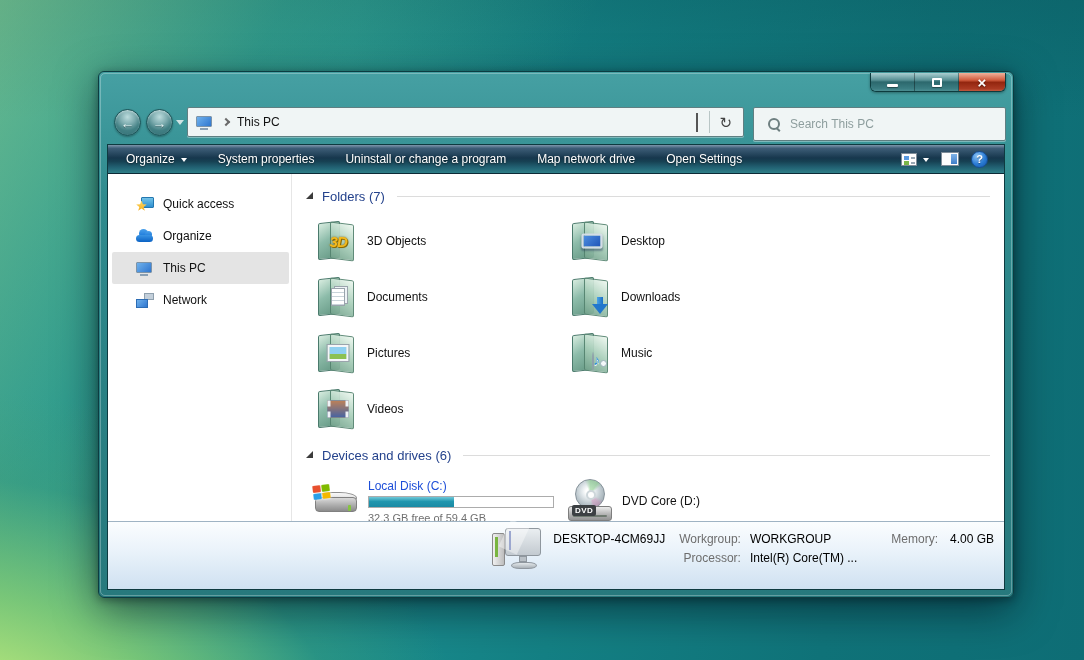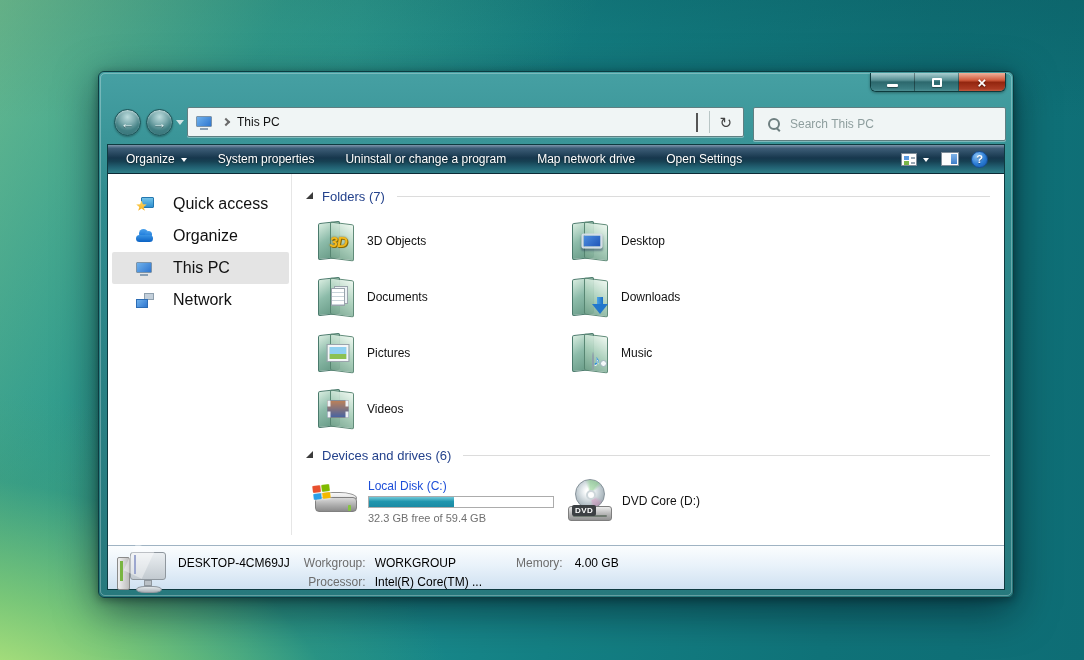--- a/index.html
+++ b/index.html
@@ -99,22 +99,22 @@
   .pane-ic::after { content:""; position:absolute; right:1px; top:1px; bottom:1px; width:6px;
     background:linear-gradient(180deg,#7fb3e8,#3f7ec8); }
   .help-btn { width:17px; height:17px; border-radius:50%; border:1px solid #174f96;
     background:radial-gradient(circle at 35% 28%, #8cc4f4 0%, #2a7bd4 55%, #1257a8 100%);
     color:#fff; font-size:11px; font-weight:700; display:flex; align-items:center; justify-content:center;
     text-shadow:0 1px 1px rgba(0,0,0,.4); }
 
   
   .body { position:absolute; left:0; right:0; top:29px; bottom:54px; display:flex; background:#fff; }
   .sidebar { width:183px; flex:none; padding-top:14px; }
-  .side-item { height:32px; display:flex; align-items:center; padding-left:24px; gap:19px;
-    font-size:16px; color:#111; margin:0 2px 0 4px; border-radius:2px; cursor:default; }
+  .side-item { height:32px; display:flex; align-items:center; padding-left:24px; gap:9px;
+    font-size:12px; color:#111; margin:0 2px 0 4px; border-radius:2px; cursor:default; }
   .side-item.selected { background:#e4e4e4; }
   .side-icon { width:18px; height:15px; position:relative; flex:none; }
 
   .content { flex:1; border-left:1px solid #e6e6e6; padding:12px 10px 0 8px; overflow:hidden; }
   .group-header { display:flex; align-items:center; height:20px; margin-bottom:7px; cursor:default; }
   .gh-tri { width:0; height:0; border-bottom:7px solid #3c3c3c; border-left:7px solid transparent;
     margin:0 9px 2px 6px; }
   .gh-title { font-size:13px; color:#24428c; white-space:nowrap; }
   .gh-line { flex:1; height:1px; background:#dcdcdc; margin-left:12px; margin-right:4px; }
 
@@ -206,23 +206,23 @@
   .cloud-b2 { position:absolute; left:9px; top:2px; width:7px; height:7px; border-radius:50%;
     background:linear-gradient(#4aa0ea,#0f6fd6); }
   .net-back { position:absolute; right:0; top:0; width:10px; height:7px; background:#c3cfda; border:1px solid #8fa0ae; }
   .net-front { position:absolute; left:0; bottom:0; width:12px; height:9px;
     background:linear-gradient(135deg,#6fb1ec,#2f76cf); border:1px solid #2c6cb4; }
 
   
   .addr-mon { position:relative; width:18px; height:15px; flex:none; }
 
   
-  .details { position:absolute; left:0; right:0; bottom:0; height:44px;
+  .details { position:absolute; left:0; right:0; bottom:0; height:68px;
     background:linear-gradient(180deg,#fbfdfe 0%,#e9f2fa 45%,#cfe1f1 100%);
-    border-top:1px solid #9fb3c3; display:flex; align-items:flex-start; padding:6px 10px 0 7px; }
+    border-top:1px solid #9fb3c3; display:flex; align-items:flex-start; padding:6px 10px 0 7px;justify-content:flex-end; }
   .comp { position:relative; width:54px; height:46px; flex:none; }
   .comp-tower { position:absolute; left:2px; top:5px; width:13px; height:33px;
     background:linear-gradient(90deg,#f0f0f0,#bdbdbd); border:1px solid #8a8a8a; border-radius:2px; }
   .comp-tower::before { content:""; position:absolute; left:2px; top:3px; width:3px; height:20px; background:#79b540; }
   .comp-mon { position:absolute; left:15px; top:0; width:36px; height:28px; padding:3px;
     background:linear-gradient(#eaeef1,#c3cad0); border:1px solid #8f979e; border-radius:3px; }
   .comp-screen { width:100%; height:100%; border:1px solid #5a6db0;
     background:linear-gradient(135deg,#5a7ae0 0%,#2747b8 60%,#1a338f 100%); position:relative; overflow:hidden; }
   .comp-screen::after { content:""; position:absolute; left:-6px; top:-10px; width:20px; height:30px;
     background:rgba(255,255,255,.4); transform:rotate(25deg); }

